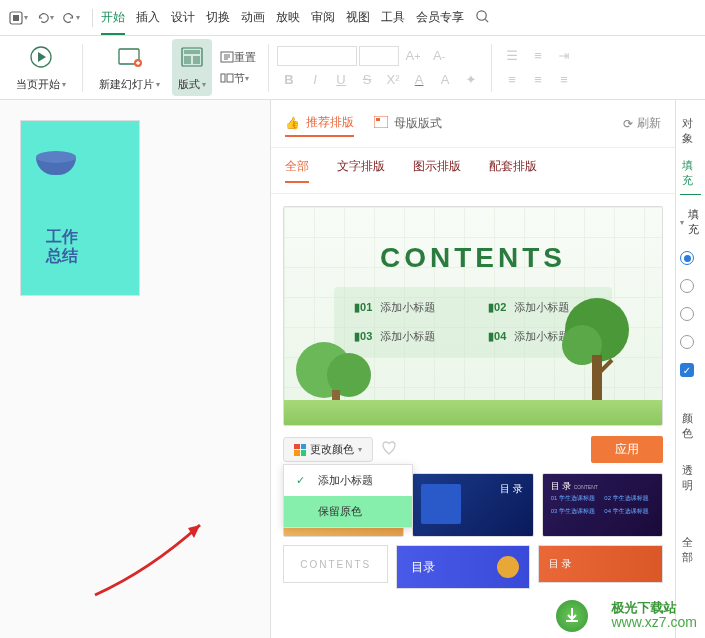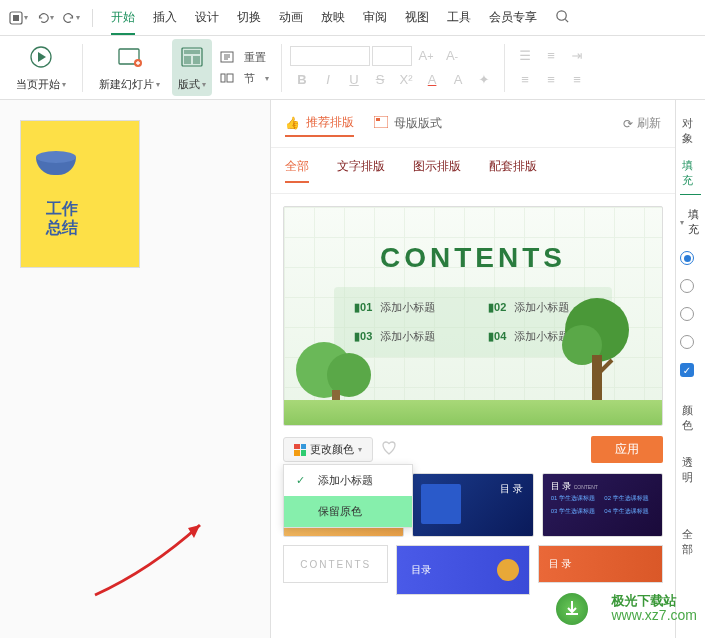--- a/index.html
+++ b/index.html
@@ -2,41 +2,41 @@
 <html><head>
   <meta charset="utf-8">
   <style>
     * { margin: 0; padding: 0; box-sizing: border-box; }
     body { font-family: "Microsoft YaHei", sans-serif; font-size: 12px; color: #333; background: #fff; width: 705px; height: 638px; overflow: hidden; position: relative; }
     
     .topbar { height: 36px; display: flex; align-items: center; padding: 0 8px; border-bottom: 1px solid #e0e0e0; }
     .topbar-left { display: flex; align-items: center; gap: 8px; }
     .topbar-icon { color: #666; cursor: pointer; display: inline-flex; align-items: center; }
     .sep { width: 1px; height: 18px; background: #ddd; margin: 0 4px; }
-    .tabs { display: flex; gap: 18px; margin-left: 14px; }
+    .tabs { display: flex; gap: 11px; margin-left: 4px; }
     .tab { color: #333; cursor: pointer; padding: 8px 0; position: relative; }
     .tab.active { color: #1a8f5b; font-weight: 500; }
     .tab.active::after { content: ''; position: absolute; bottom: 0; left: 0; right: 0; height: 2px; background: #1a8f5b; }
     .search-tab { color: #666; }
     
     .ribbon { height: 64px; display: flex; align-items: center; padding: 0 8px; border-bottom: 1px solid #e0e0e0; gap: 4px; }
     .ribbon-group { display: flex; flex-direction: column; align-items: center; gap: 6px; padding: 4px 8px; }
     .ribbon-icon-big { width: 28px; height: 28px; display: flex; align-items: center; justify-content: center; color: #3a7c5c; }
     .ribbon-label { font-size: 11px; color: #333; display: flex; align-items: center; gap: 2px; }
     .ribbon-sep { width: 1px; height: 48px; background: #e5e5e5; margin: 0 4px; }
     .ribbon-mini-col { display: flex; flex-direction: column; gap: 2px; }
     .ribbon-mini-row { display: flex; gap: 2px; align-items: center; }
-    .ribbon-text-btn { font-size: 11px; color: #555; padding: 2px 4px; display: flex; align-items: center; gap: 10px; }
+    .ribbon-text-btn { font-size: 11px; color: #555; padding: 2px 4px; display: flex; align-items: center; gap: 0; }
     .faded { color: #bbb; }
     
     .format-btn { width: 24px; height: 22px; display: flex; align-items: center; justify-content: center; color: #ccc; font-size: 13px; }
     
     .main-area { display: flex; height: calc(100% - 100px); }
     .canvas-area { flex: 1; background: #fafafa; padding: 20px; position: relative; }
-    .slide-preview { width: 120px; height: 148px; background: #fde047; border: 1px solid #ddd; position: relative; padding: 10px; }
+    .slide-preview { width: 120px; height: 176px; background: #5eead4; border: 1px solid #ddd; position: relative; padding: 10px; }
     .cylinder { width: 40px; height: 25px; position: absolute; top: 30px; left: 15px; }
     .cylinder-top { width: 40px; height: 12px; background: #5a7fc4; border-radius: 50%; position: absolute; top: 0; }
     .cylinder-body { width: 40px; height: 18px; background: #4a6fb4; position: absolute; top: 6px; border-radius: 0 0 20px 20px; }
     .slide-text { position: absolute; bottom: 30px; left: 25px; color: #3a5fa4; font-size: 16px; font-weight: bold; line-height: 1.2; }
     
     .panel { width: 405px; background: #fff; border-left: 1px solid #e0e0e0; display: flex; flex-direction: column; }
     .panel-header { display: flex; align-items: center; padding: 10px 14px; border-bottom: 1px solid #eee; gap: 20px; }
     .panel-tab { display: flex; align-items: center; gap: 6px; color: #666; cursor: pointer; padding: 4px 0; }
     .panel-tab.active { color: #e8683f; border-bottom: 2px solid #e8683f; }
     .panel-refresh { margin-left: auto; color: #888; display: flex; align-items: center; gap: 4px; cursor: pointer; }
@@ -80,37 +80,37 @@
     .thumb2 { background: linear-gradient(135deg, #1a3a8a 0%, #0a1a5a 100%); }
     .thumb2 .title { color: #fff; position: absolute; top: 8px; right: 10px; font-size: 10px; }
     .thumb2 .screen { position: absolute; left: 8px; top: 10px; width: 40px; height: 40px; background: #2a5aca; border-radius: 2px; }
     .thumb3 { background: linear-gradient(135deg, #2a1a5a 0%, #1a0a3a 100%); }
     .thumb3 .title { color: #fff; position: absolute; top: 6px; left: 8px; font-size: 9px; }
     .thumb3 .items { position: absolute; top: 20px; left: 8px; right: 8px; display: grid; grid-template-columns: 1fr 1fr; gap: 4px; }
     .thumb3 .item { color: #6af; font-size: 6px; }
     
     .thumbs2 { display: flex; gap: 8px; }
     .thumb4 { flex: 1; height: 38px; background: #fff; border: 1px solid #ddd; display: flex; align-items: center; justify-content: center; color: #bbb; font-size: 10px; letter-spacing: 2px; }
-    .thumb5 { flex: 1; height: 50px; background: linear-gradient(90deg, #4a5ae8 0%, #3a4ad8 100%); border: 1px solid #ddd; display: flex; align-items: center; padding: 0 14px; color: #fff; font-size: 10px; position: relative; }
+    .thumb5 { flex: 1; height: 44px; background: linear-gradient(90deg, #4a5ae8 0%, #3a4ad8 100%); border: 1px solid #ddd; display: flex; align-items: center; padding: 0 14px; color: #fff; font-size: 12px; position: relative; }
     .thumb5 .circle { width: 22px; height: 22px; border-radius: 50%; background: #e8a838; position: absolute; right: 10px; }
     .thumb6 { flex: 1; height: 38px; background: linear-gradient(90deg, #ea6838 0%, #da5828 100%); border: 1px solid #ddd; display: flex; align-items: center; padding: 0 10px; color: #fff; font-size: 10px; }
     
     .right-sidebar { width: 30px; border-left: 1px solid #e0e0e0; padding: 10px 4px; font-size: 11px; }
     .rs-item { padding: 6px 2px; color: #555; }
     .rs-item.active { color: #1a8f5b; border-bottom: 1px solid #1a8f5b; }
     .rs-section { margin-top: 12px; display: flex; align-items: center; gap: 4px; color: #333; }
     .rs-radio { margin-top: 14px; display: flex; align-items: center; gap: 4px; }
     .radio { width: 14px; height: 14px; border: 1px solid #999; border-radius: 50%; display: inline-block; }
     .radio.checked { border-color: #2a7cd8; position: relative; }
     .radio.checked::after { content: ''; width: 7px; height: 7px; background: #2a7cd8; border-radius: 50%; position: absolute; top: 2.5px; left: 2.5px; }
     .checkbox { width: 14px; height: 14px; background: #2a7cd8; border-radius: 3px; display: inline-flex; align-items: center; justify-content: center; color: #fff; font-size: 10px; }
     
     .arrow-annotation { position: absolute; left: 90px; top: 510px; width: 120px; height: 90px; pointer-events: none; z-index: 20; }
     
-    .watermark { position: absolute; bottom: 13px; right: 8px; display: flex; align-items: center; gap: 23px; z-index: 30; }
+    .watermark { position: absolute; bottom: 6px; right: 8px; display: flex; align-items: center; gap: 23px; z-index: 30; }
     .wm-logo { width: 32px; height: 32px; border-radius: 50%; background: radial-gradient(circle, #6ac858 0%, #3a9838 100%); display: flex; align-items: center; justify-content: center; }
     .wm-text { display: flex; flex-direction: column; line-height: 1.1; }
     .wm-title { font-size: 13px; color: #3a9838; font-weight: bold; }
     .wm-url { font-size: 14px; color: #4aa848; }
     
     .caret { font-size: 8px; color: #888; }
   </style>
 </head>
 <body>
 
@@ -409,21 +409,21 @@
       </div>
     <div class="rs-radio">
         <span class="radio"></span>
       </div>
     <div class="rs-radio">
         <span class="radio"></span>
       </div>
     <div class="rs-radio">
         <span class="checkbox">✓</span>
       </div>
-    <div class="rs-item" style="margin-top:20px">颜色</div>
+    <div class="rs-item" style="margin-top:28px">颜色</div>
     <div class="rs-item" style="margin-top:10px">透明</div>
     <div class="rs-item" style="margin-top:30px">全部</div>
   </div>
 </div>
 
 <svg class="arrow-annotation" viewBox="0 0 120 90">
   <path d="M5 85 Q 60 60 110 15" fill="none" stroke="#d82828" stroke-width="3"></path>
   <path d="M110 15 L98 18 L104 28 Z" fill="#d82828"></path>
 </svg>
 

